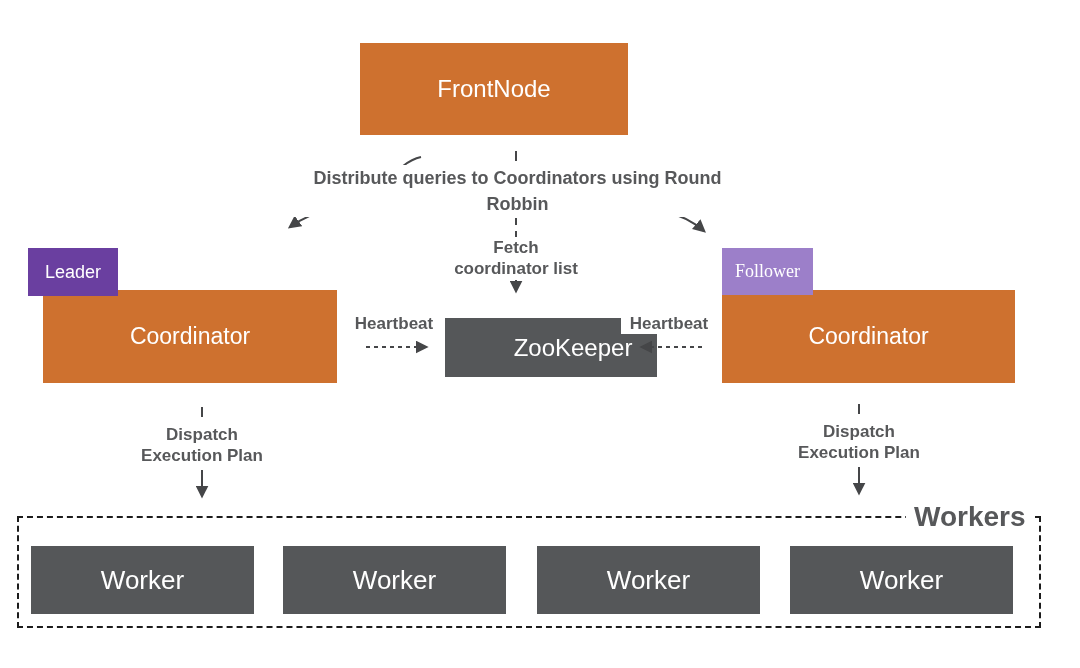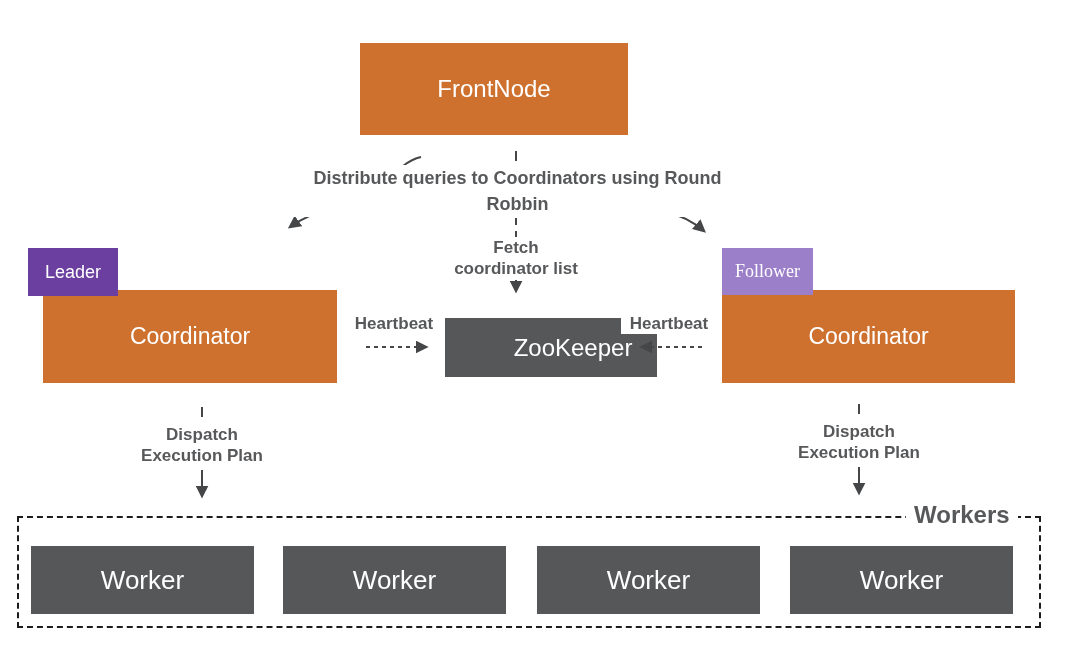--- a/index.html
+++ b/index.html
@@ -34,21 +34,21 @@
   .lbl-heartbeat-left{left:346px;top:314px;width:96px;font-size:17px;}
   .lbl-heartbeat-right{left:621px;top:314px;width:96px;font-size:17px;}
   .lbl-dispatch-left{left:112px;top:424px;width:180px;font-size:17px;line-height:21px;}
   .lbl-dispatch-right{left:769px;top:421px;width:180px;font-size:17px;line-height:21px;}
   .workers-frame{
     position:absolute;left:17px;top:516px;width:1020px;height:108px;
     border:2px dashed #1c1c1c;z-index:1;
   }
   .workers-label{
     position:absolute;left:906px;top:501px;padding:0 8px;background:#ffffff;
-    color:#57585A;font-size:24px;font-weight:bold;z-index:2;
+    color:#57585A;font-size:28px;font-weight:bold;z-index:2;
   }
   .worker{top:546px;width:223px;height:68px;font-size:26px;z-index:2;}
   .worker.w1{left:31px;} .worker.w2{left:283px;} .worker.w3{left:537px;} .worker.w4{left:790px;}
   svg.arrows{position:absolute;left:0;top:0;width:1080px;height:668px;z-index:1;}
   svg.arrows path{fill:none;stroke:#454648;stroke-width:2;}
 </style>
 </head>
 <body>
 
 <div class="canvas">

